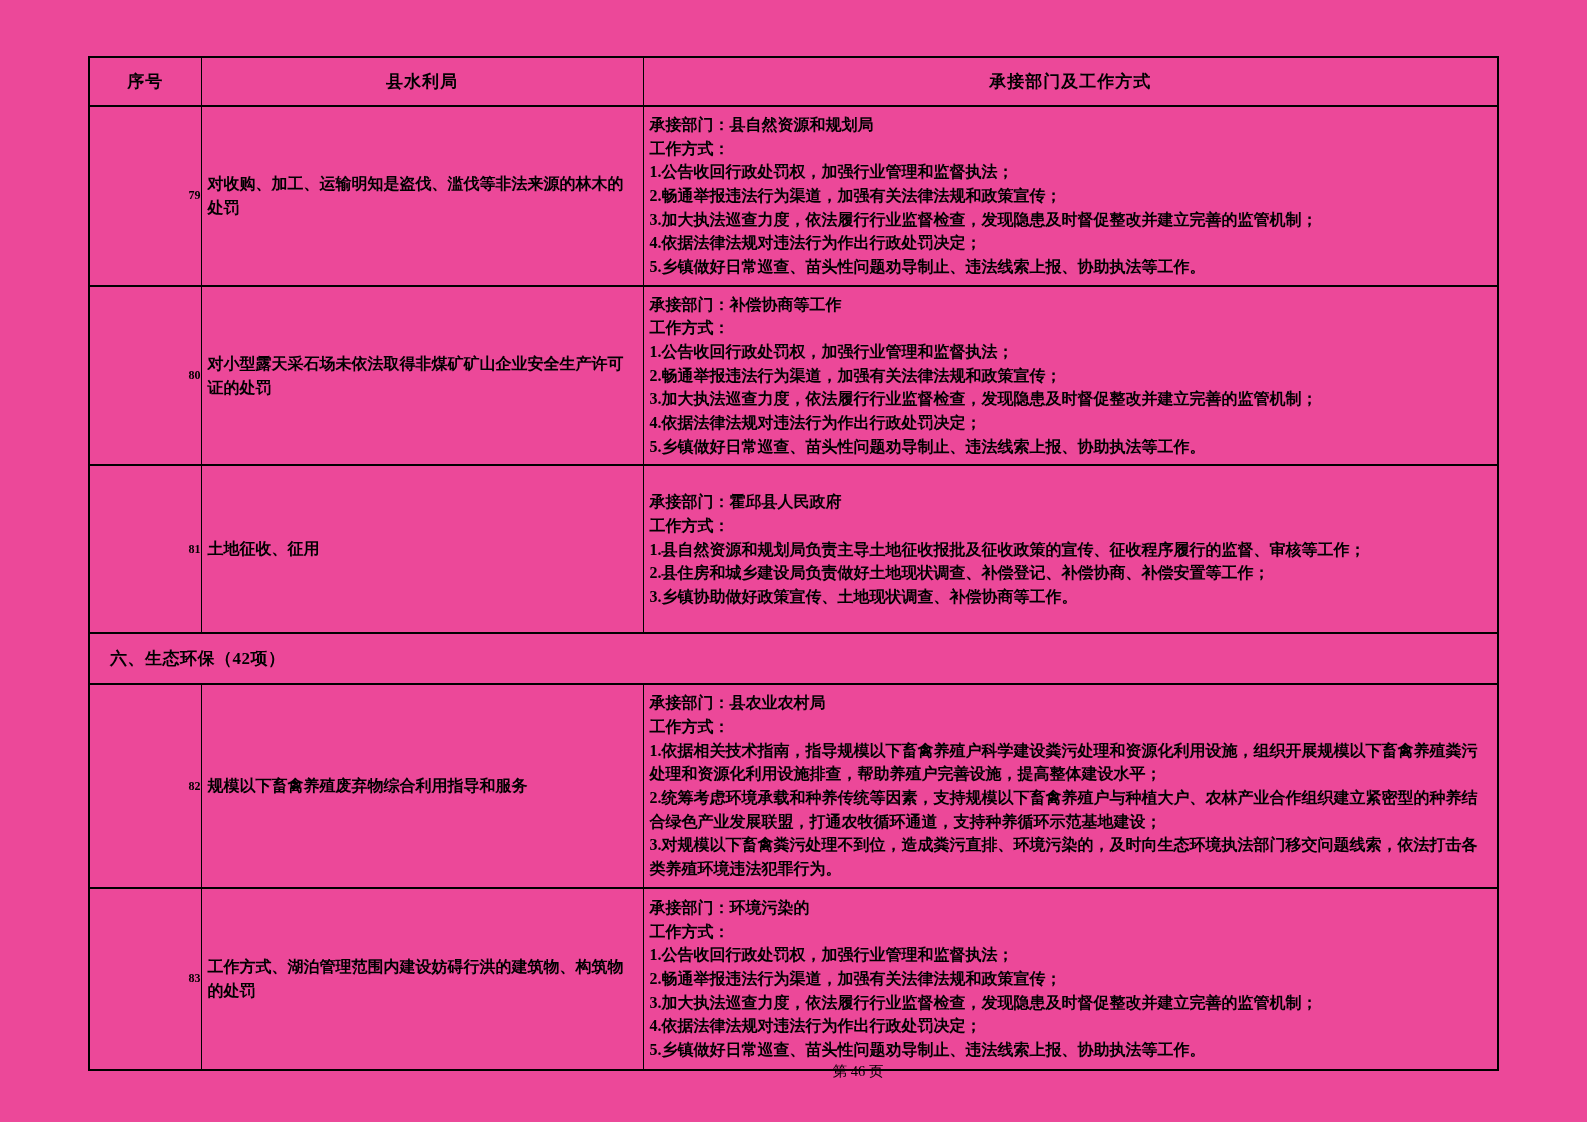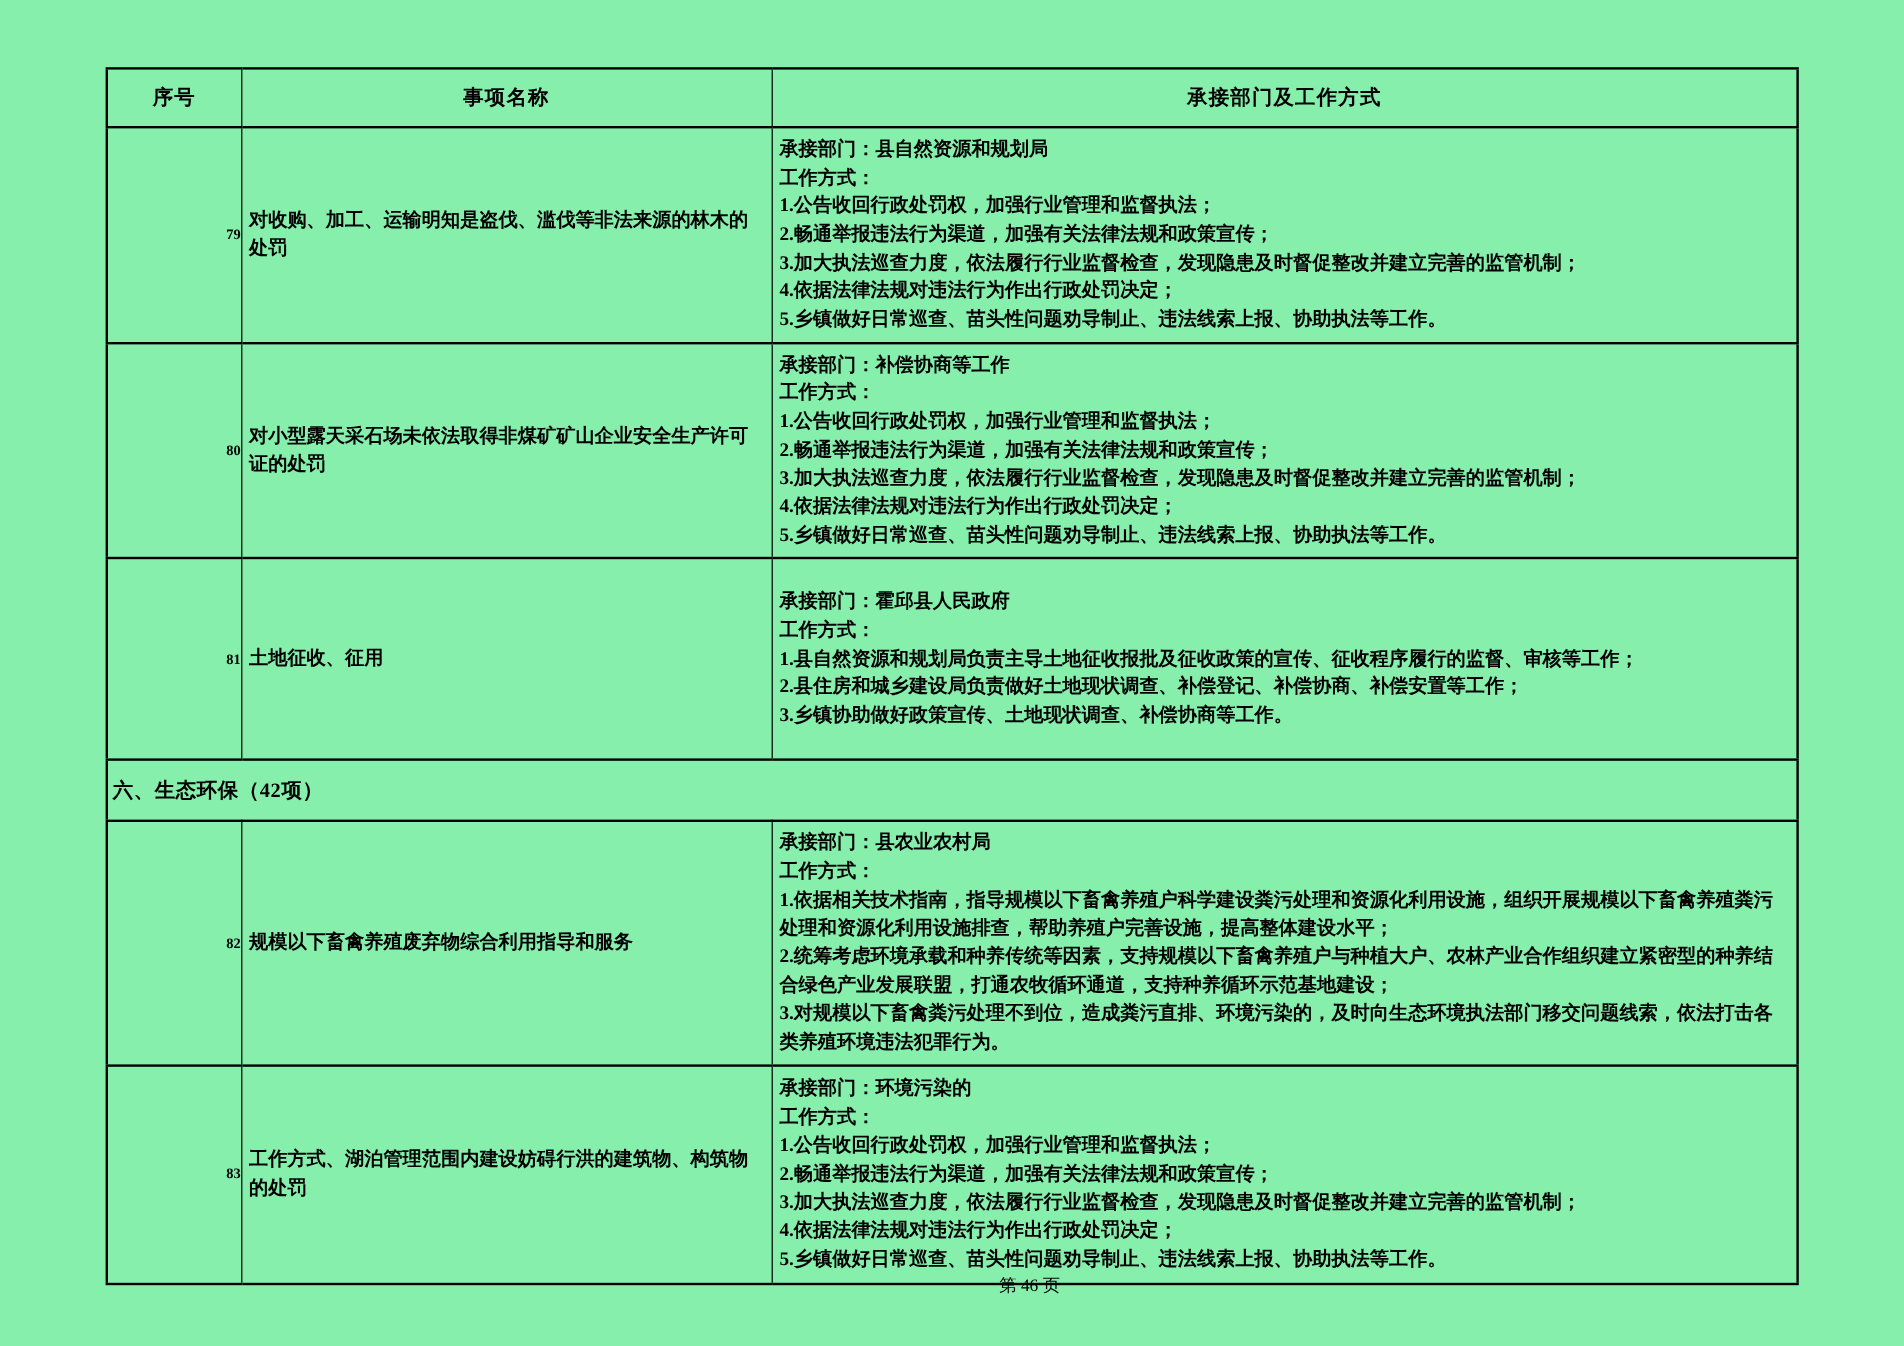--- a/index.html
+++ b/index.html
@@ -4,21 +4,21 @@
 <style>
   * { margin: 0; padding: 0; box-sizing: border-box; }
   html, body { background: #ffffff; }
   body {
     width: 1587px;
     height: 1122px;
     position: relative;
     font-family: "Liberation Serif", "DejaVu Serif", serif;
     color: #000000;
   }
-  .page { position: absolute; inset: 0; background: #86efac; }
+  .page { position: absolute; inset: 0; background: #ec4899; }
 
   table.matrix {
     position: absolute;
     left: 88px;
     top: 56px;
     width: 1409px;
     border-collapse: collapse;
     table-layout: fixed;
     border: 2px solid #000000;
   }
@@ -55,21 +55,21 @@
     font-size: 16px;
     padding: 6px 10px 6px 6px;
     text-align: left;
   }
   td.cell-details .dline { line-height: 1.48; }
 
   tr.section-row { height: 51px; }
   tr.section-row td {
     font-weight: bold;
     font-size: 17px;
-    padding-left: 4px;
+    padding-left: 20px;
     letter-spacing: 0.5px;
     margin-left: 38px;
   }
 
   tr.r-79 { height: 172px; }
   tr.r-80 { height: 172px; }
   tr.r-81 { height: 168px; }
   tr.r-82 { height: 177px; }
   tr.r-83 { height: 182px; }
 
@@ -91,21 +91,21 @@
   <table class="matrix">
     <colgroup>
       <col style="width:112px">
       <col style="width:442px">
       <col style="width:855px">
     </colgroup>
 
     <tbody>
         <tr class="head-row">
       <th>序号</th>
-      <th>事项名称</th>
+      <th>县水利局</th>
       <th>承接部门及工作方式</th>
     </tr>
 
     <tr class="r-79">
       <td class="cell-no">79</td>
       <td class="cell-name">对收购、加工、运输明知是盗伐、滥伐等非法来源的林木的处罚</td>
       <td class="cell-details">
         <div class="dline">承接部门：县自然资源和规划局</div>
         <div class="dline">工作方式：</div>
         <div class="dline">1.公告收回行政处罚权，加强行业管理和监督执法；</div>

